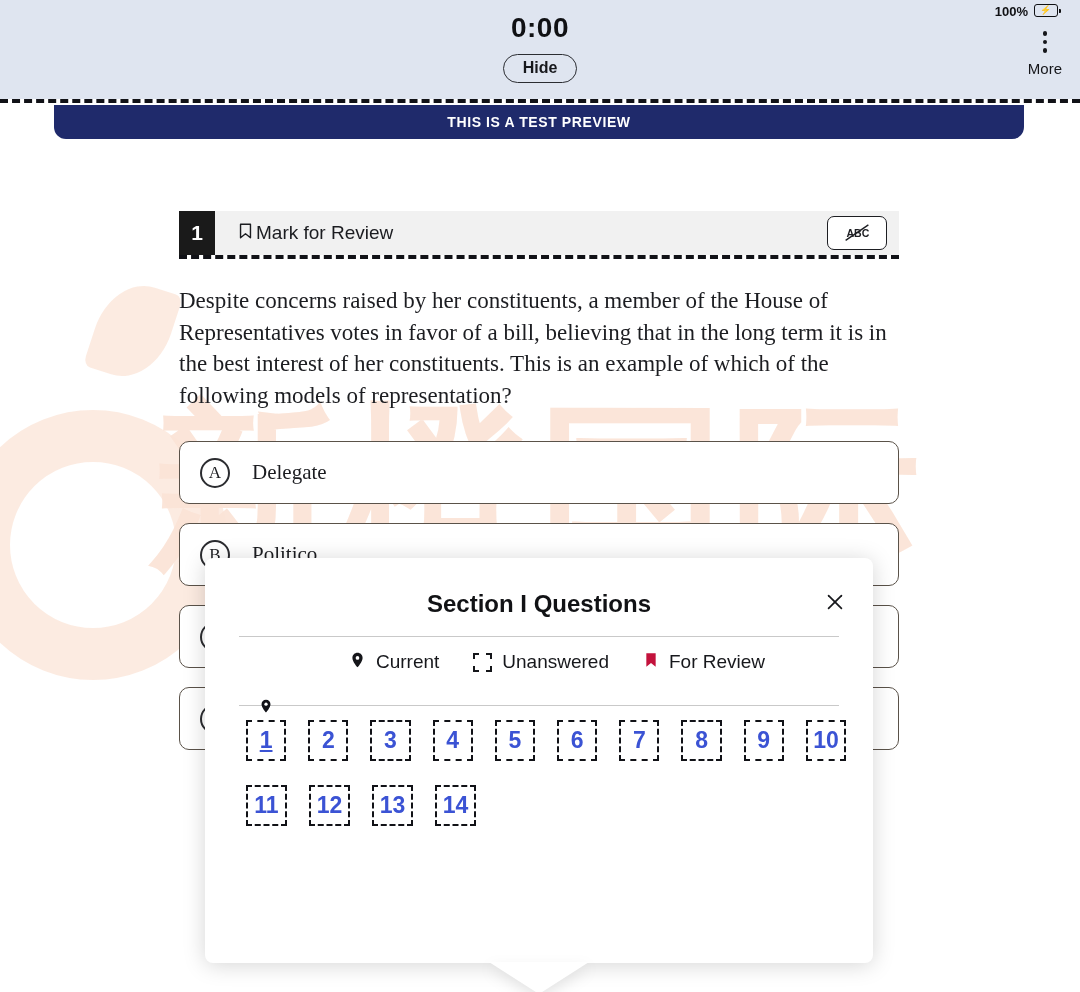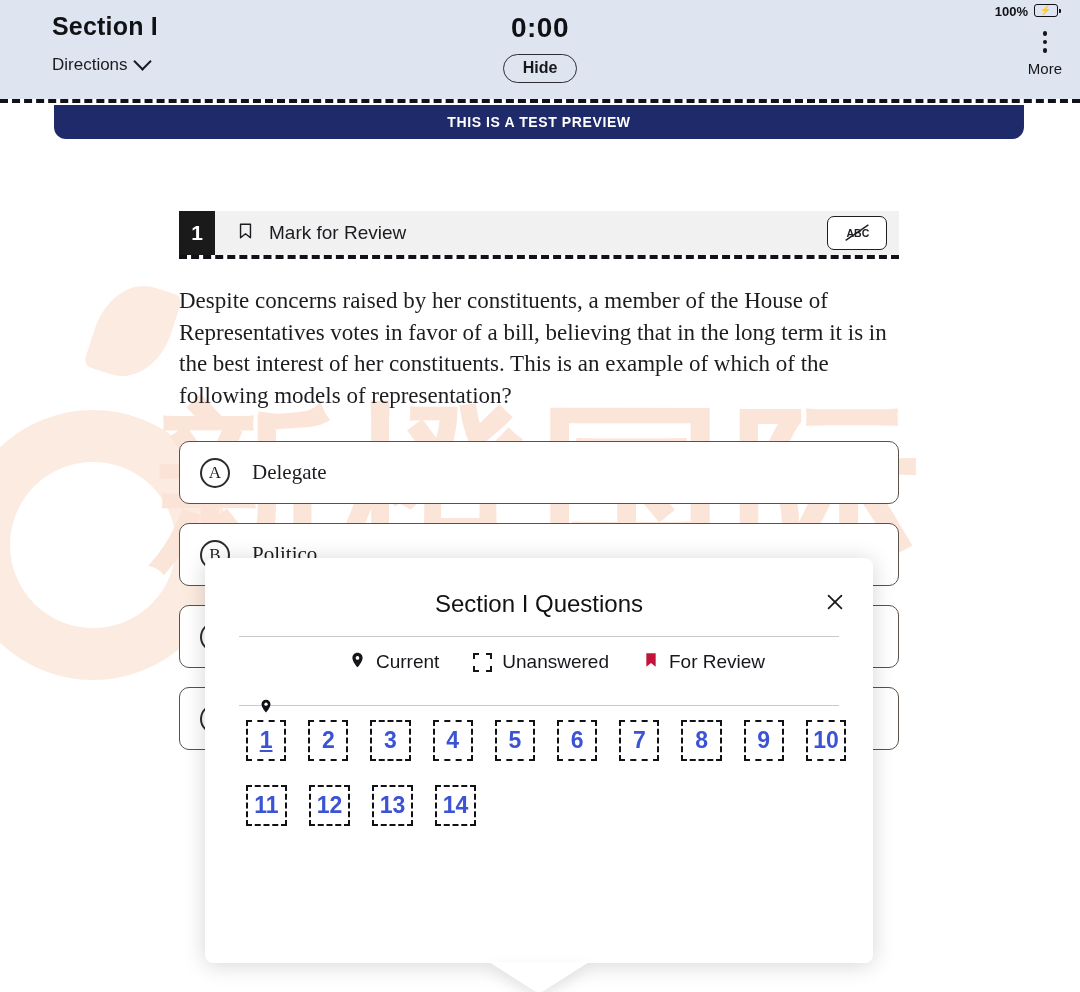--- a/index.html
+++ b/index.html
@@ -244,21 +244,21 @@
     color: #ffffff;
     font-size: 21px;
     font-weight: 700;
     display: flex;
     align-items: center;
     justify-content: center;
   }
   .qmark {
     display: flex;
     align-items: center;
-    gap: 15px;
+    gap: 2px;
     margin-left: 22px;
     font-size: 19px;
     color: #1b1c20;
     cursor: pointer;
   }
   .qtools { margin-left: auto; margin-right: 12px; display:flex; }
   .abc-btn {
     width: 60px; height: 34px;
     border: 1.6px solid #1d1e22;
     border-radius: 7px;
@@ -333,21 +333,21 @@
     border-left: 50px solid transparent;
     border-right: 50px solid transparent;
     border-top: 32px solid #ffffff;
     filter: drop-shadow(0 6px 7px rgba(0,0,0,.10));
     z-index: 21;
   }
   .modal-title {
     text-align: center;
     padding-top: 32px;
     font-size: 24px;
-    font-weight: 400;
+    font-weight: 700;
     color: #111215;
   }
   .modal-close {
     position: absolute;
     right: 24px; top: 30px;
     width: 28px; height: 28px;
     display: flex;
     align-items: center;
     justify-content: center;
     cursor: pointer;
@@ -433,27 +433,20 @@
 
   <div class="watermark">
     <div class="wm-ring"></div>
     <div class="wm-leaf"></div>
     <div class="wm-cn">新橙国际</div>
     <div class="wm-en">New Achievements</div>
   </div>
 
   <div class="topbar">
 
-    <div class="tb-left">
-      <div class="tb-section">Section I</div>
-      <div class="tb-directions">
-        <span>Directions</span>
-        <span class="chev"></span>
-      </div>
-    </div>
 
     <div class="tb-center">
       <div class="tb-timer">0:00</div>
       <div class="tb-hide">Hide</div>
     </div>
 
     <div class="tb-battery">
       <span>100%</span>
       <span class="batt-shape">
         <span class="batt-bolt">⚡</span>

